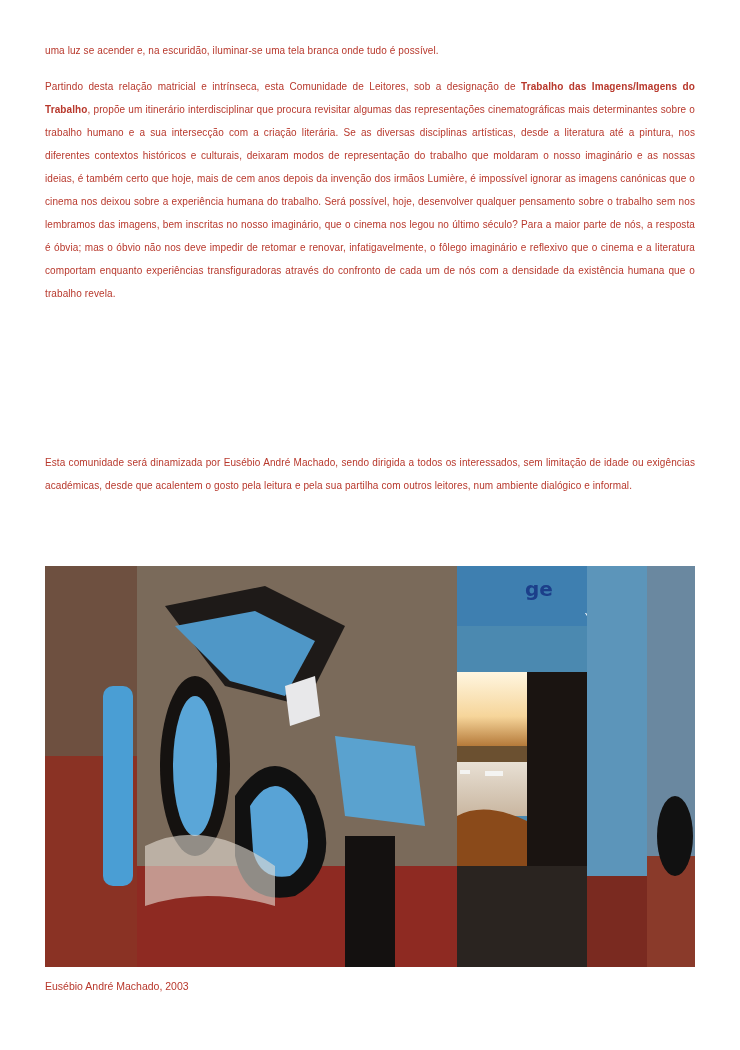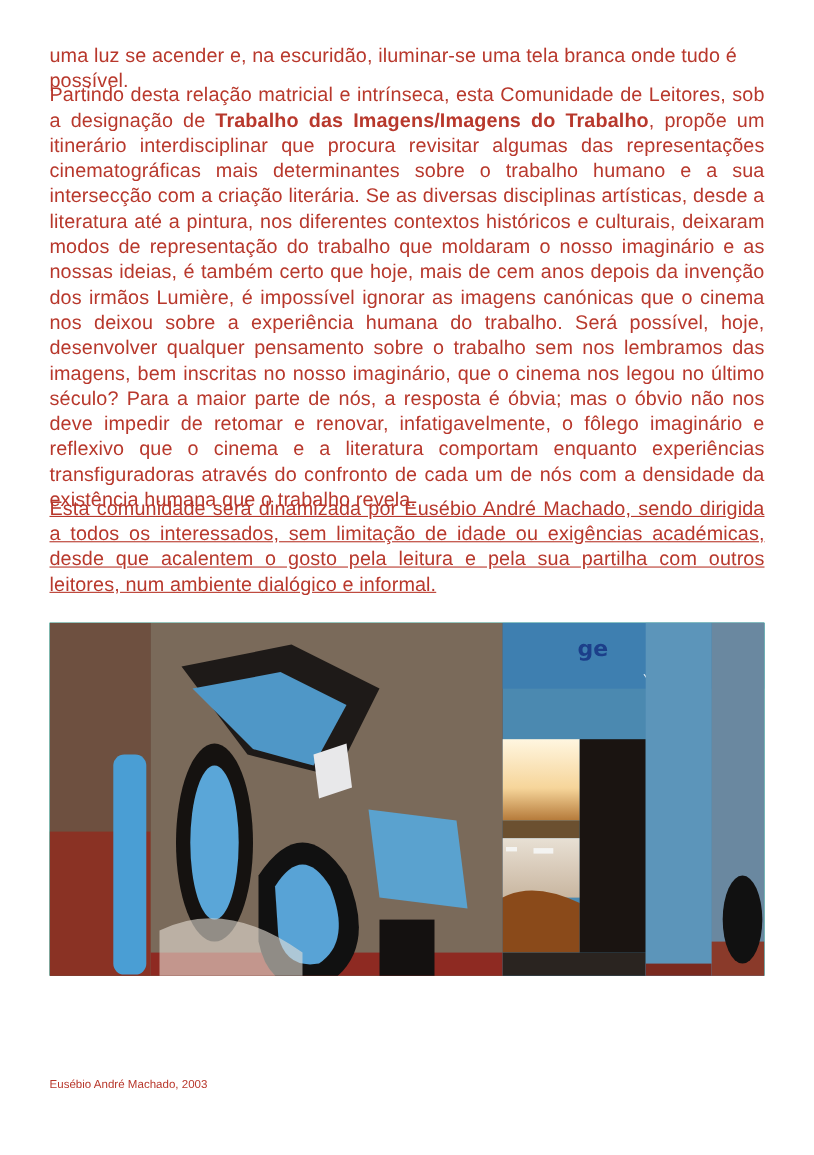--- a/index.html
+++ b/index.html
@@ -1,33 +1,33 @@
 <!DOCTYPE html>
 <html><head>
 <meta charset="utf-8">
 <style>
   html, body { margin: 0; padding: 0; background: #ffffff; }
   body { width: 740px; height: 1050px; position: relative; overflow: hidden; }
   .page { position: absolute; left: 45px; top: 0; width: 650px; }
   .para {
     font-family: "Liberation Sans", sans-serif;
-    font-size: 18px;
+    font-size: 10px;
     line-height: 23px;
     color: #b8382c;
     text-align: justify;
     margin: 0;
     letter-spacing: 0.1px;
   }
   .p0 { position: absolute; top: 39px; left: 0; width: 650px; text-align: left; }
   .p1 { position: absolute; top: 75px; left: 0; width: 650px; }
-  .p2 { position: absolute; top: 451px; left: 0; width: 650px; text-decoration: underline; }
+  .p2 { position: absolute; top: 451px; left: 0; width: 650px; }
   .bold { font-weight: bold; margin-top: 10px; }
   .photo {
-    position: absolute; left: 45px; top: 566px; width: 650px; height: 321px;
-    overflow: hidden; background: #14b8a6;
+    position: absolute; left: 45px; top: 566px; width: 650px; height: 401px;
+    overflow: hidden; background: #be185d;
   }
   .caption {
     position: absolute; left: 45px; top: 980px;
     font-family: "Liberation Sans", sans-serif;
     font-size: 10.5px; color: #b8382c;
   }
 </style>
 </head>
 <body>
 

